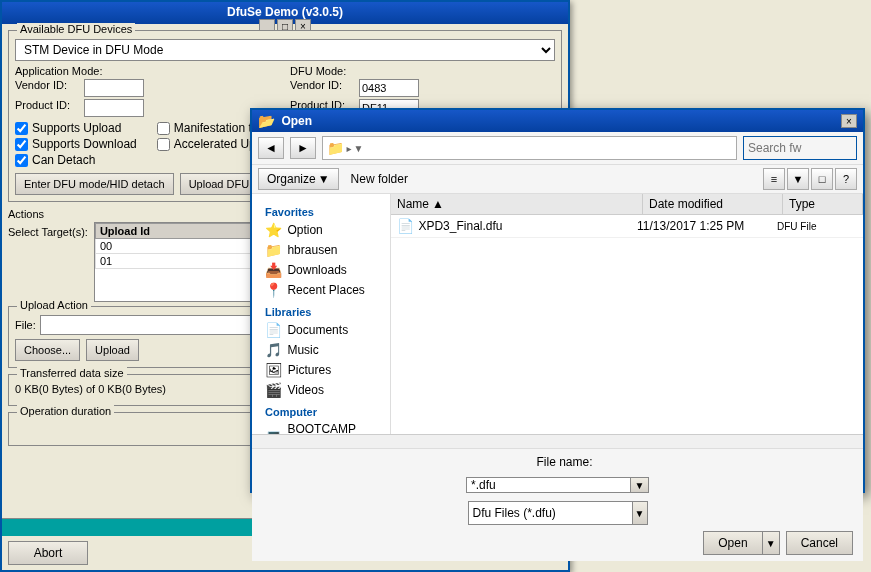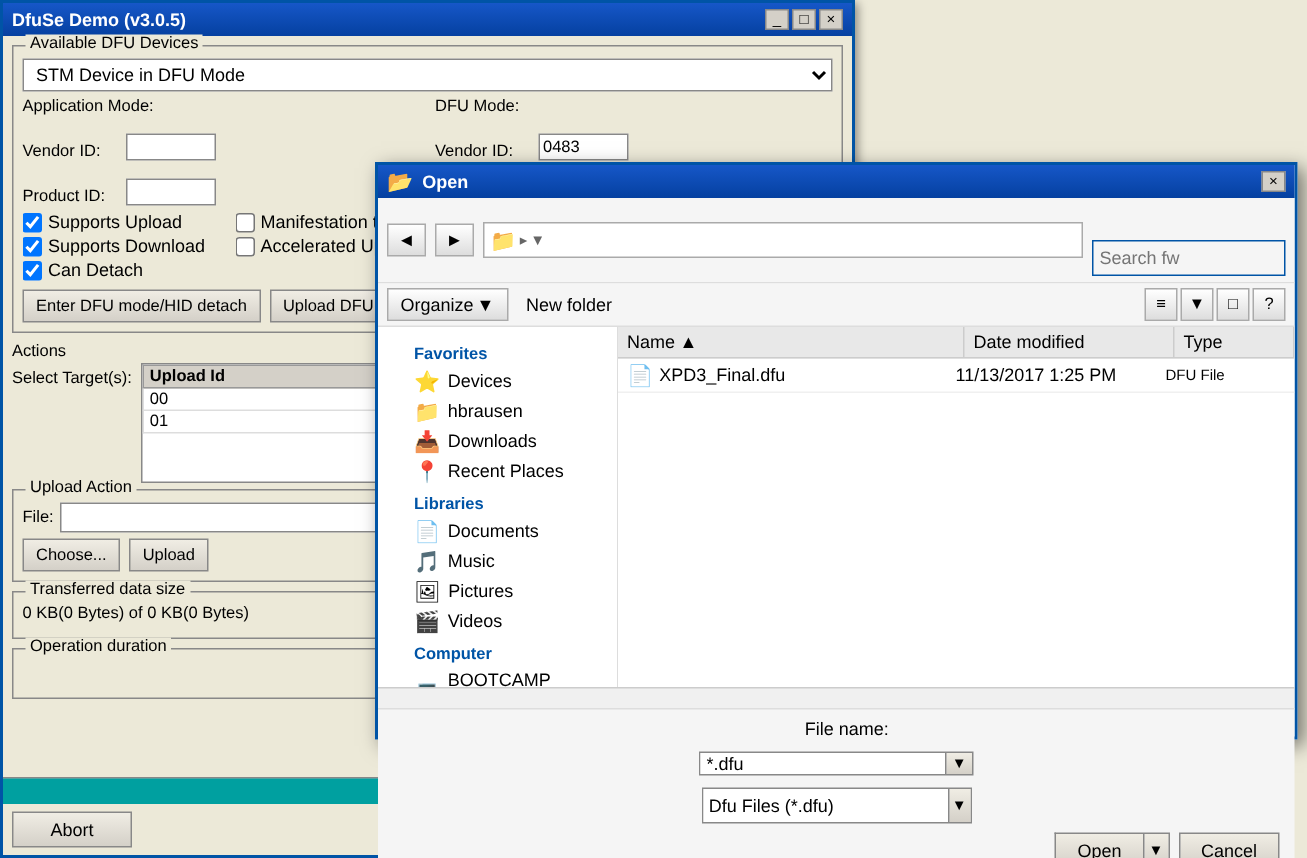--- a/index.html
+++ b/index.html
@@ -16,20 +16,21 @@
       box-shadow: 2px 2px 6px rgba(0,0,0,0.4);
     }
     .title-bar {
       background: linear-gradient(to bottom, #1657c8 0%, #0540a0 100%);
       color: white;
       padding: 3px 6px;
       display: flex;
       align-items: center;
       justify-content: space-between;
       height: 22px;
+      flex-direction: column;
     }
     .title-bar-title { font-size: 12px; font-weight: bold; }
     .title-bar-buttons { display: flex; gap: 2px; }
     .tb-btn {
       width: 16px; height: 14px;
       background: #d4d0c8;
       border: 1px solid #888;
       font-size: 10px;
       display: flex; align-items: center; justify-content: center;
       cursor: pointer;
@@ -62,21 +63,21 @@
       background: white;
       padding: 0 4px;
       font-size: 12px;
     }
 
     .app-dfu-row {
       display: flex; gap: 10px; margin-top: 4px;
     }
     .mode-group { flex: 1; }
     .mode-label { font-size: 11px; color: #000; margin-bottom: 2px; }
-    .field-row { display: flex; align-items: flex-end; gap: 4px; margin-top: 12px; }
+    .field-row { display: flex; align-items: flex-start; gap: 4px; margin-top: 2px; }
     .field-label { width: 65px; font-size: 11px; }
     .field-input {
       width: 60px; height: 18px;
       border: 1px solid #888;
       background: white;
       font-size: 11px;
       padding: 0 2px;
     }
 
     .checkboxes-row { display: flex; gap: 20px; margin-top: 4px; }
@@ -271,24 +272,24 @@
       display: flex; align-items: center; justify-content: center;
     }
 
     .dialog-body {
       display: flex;
       height: 240px;
     }
 
     
     .left-panel {
-      width: 160px;
+      width: 139px;
       border-right: 1px solid #ddd;
       background: white;
-      padding: 6px 14px;
+      padding: 6px 3px;
       overflow-y: auto;
     }
     .panel-section-label {
       font-size: 11px;
       color: #0054a6;
       padding: 2px 10px;
       font-weight: bold;
       margin-top: 4px;
     }
     .tree-item {
@@ -574,21 +575,21 @@
   </div>
 
   <div class="dialog-toolbar">
     <button class="nav-btn">◄</button>
     <button class="nav-btn">►</button>
     <div class="location-bar">
       <span class="location-icon">📁</span>
       <span class="location-arrow">▸</span>
       <span class="location-arrow">▼</span>
     </div>
-    <div style="display:flex;align-items:center;border:1px solid #0054a6;height:24px;width:129px;margin-top:24px;">
+    <div style="display:flex;align-items:center;border:1px solid #0054a6;height:24px;width:114px;">
       <input class="search-input-diag" type="text" placeholder="Search fw" style="">
 
     </div>
   </div>
 
   <div class="dialog-second-toolbar">
     <button class="organize-btn">
       <span>Organize</span>
       <span>▼</span>
     </button>
@@ -601,21 +602,21 @@
     </div>
   </div>
 
   <div class="dialog-body">
 
     <div class="left-panel">
       <div class="panel-section-label">Favorites</div>
       <div id="favorites-list">
           <div class="tree-item">
             <span class="tree-icon">⭐</span>
-            <span class="tree-label">Devices</span>
+            <span class="tree-label">Option</span>
           </div>
           <div class="tree-item">
             <span class="tree-icon">📁</span>
             <span class="tree-label">hbrausen</span>
           </div>
           <div class="tree-item">
             <span class="tree-icon">📥</span>
             <span class="tree-label">Downloads</span>
           </div>
           <div class="tree-item">

